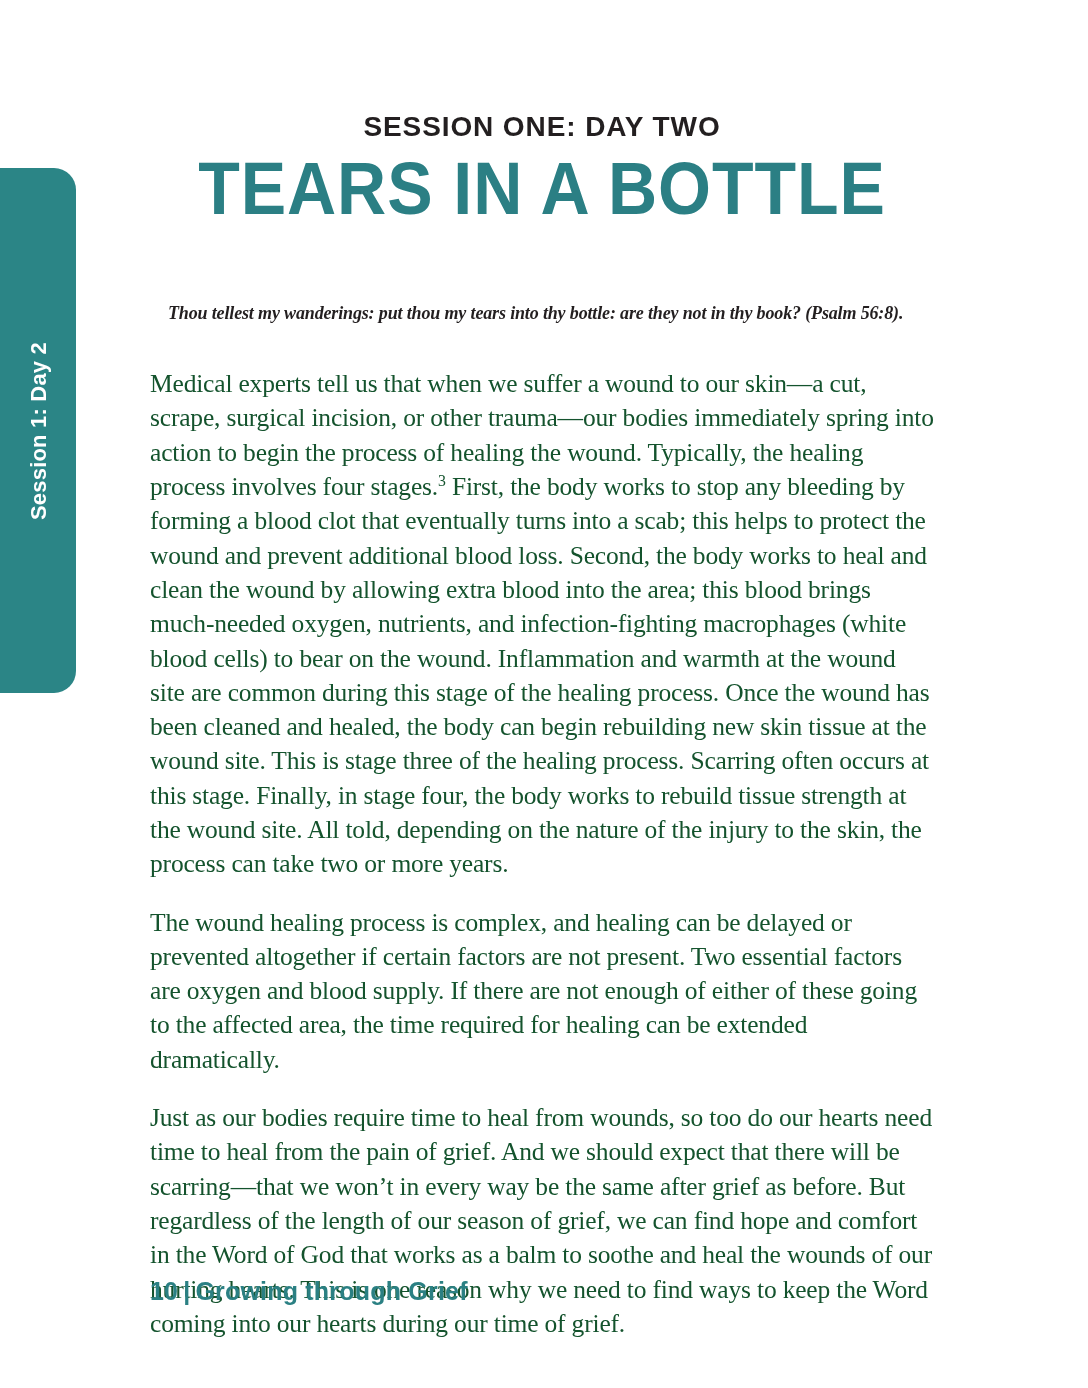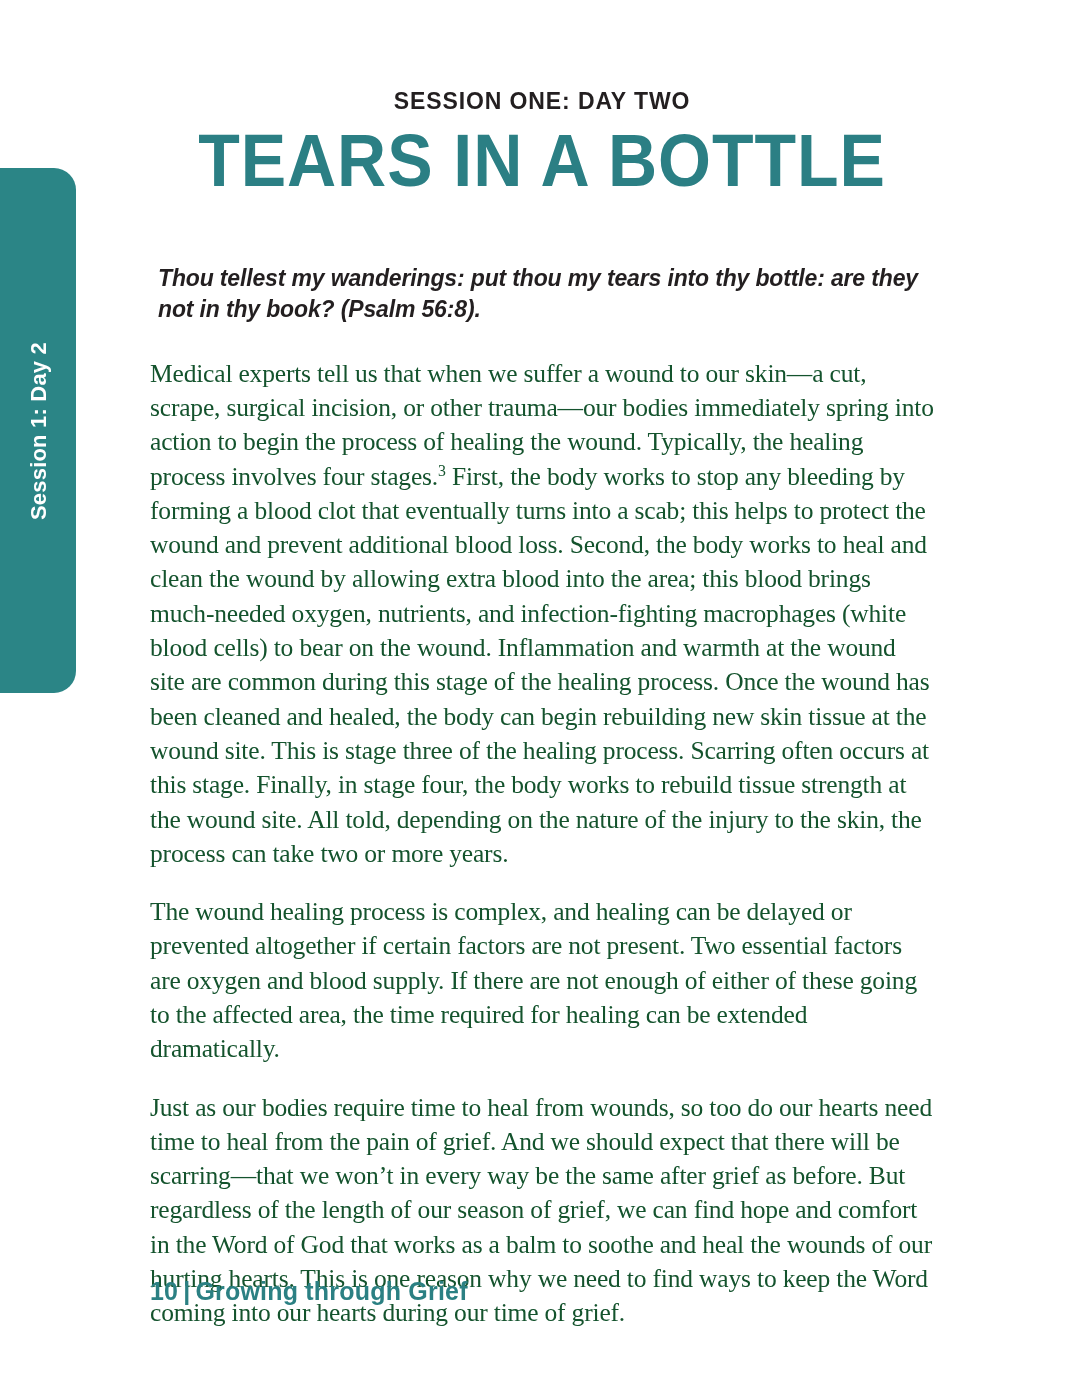--- a/index.html
+++ b/index.html
@@ -49,50 +49,50 @@
   
   .content {
     position: absolute;
     left: 150px;
     top: 0;
     width: 784px;
   }
 
   .kicker {
     margin: 0;
-    padding-top: 88px;
+    padding-top: 111px;
     text-align: center;
     font-family: "Liberation Sans", "DejaVu Sans", sans-serif;
     font-weight: bold;
-    font-size: 23px;
+    font-size: 28px;
     letter-spacing: 0.9px;
     color: #231f20;
   }
 
   .page-title {
     margin: 0;
     padding-top: 10px;
     text-align: center;
     font-family: "Liberation Sans Narrow", "Liberation Sans", "DejaVu Sans Condensed", "DejaVu Sans", sans-serif;
     font-weight: bold;
     font-size: 74px;
     line-height: 0.96;
     letter-spacing: 1px;
     color: #2b7f84;
     transform: scaleX(0.92);
     transform-origin: center center;
   }
 
   .epigraph {
-    margin: 8px;
+    margin: 18px;
     padding-top: 59px;
-    font-family: Liberation Sans, sans-serif;
+    font-family: Liberation Serif, serif;
     font-style: italic;
     font-weight: bold;
-    font-size: 23px;
+    font-size: 18px;
     line-height: 1.34;
     color: #231f20;
     letter-spacing: -0.15px;
   }
 
   .body-para {
     margin: 0;
     padding-top: 24px;
     font-family: "Liberation Serif", "DejaVu Serif", serif;
     font-size: 25.5px;

